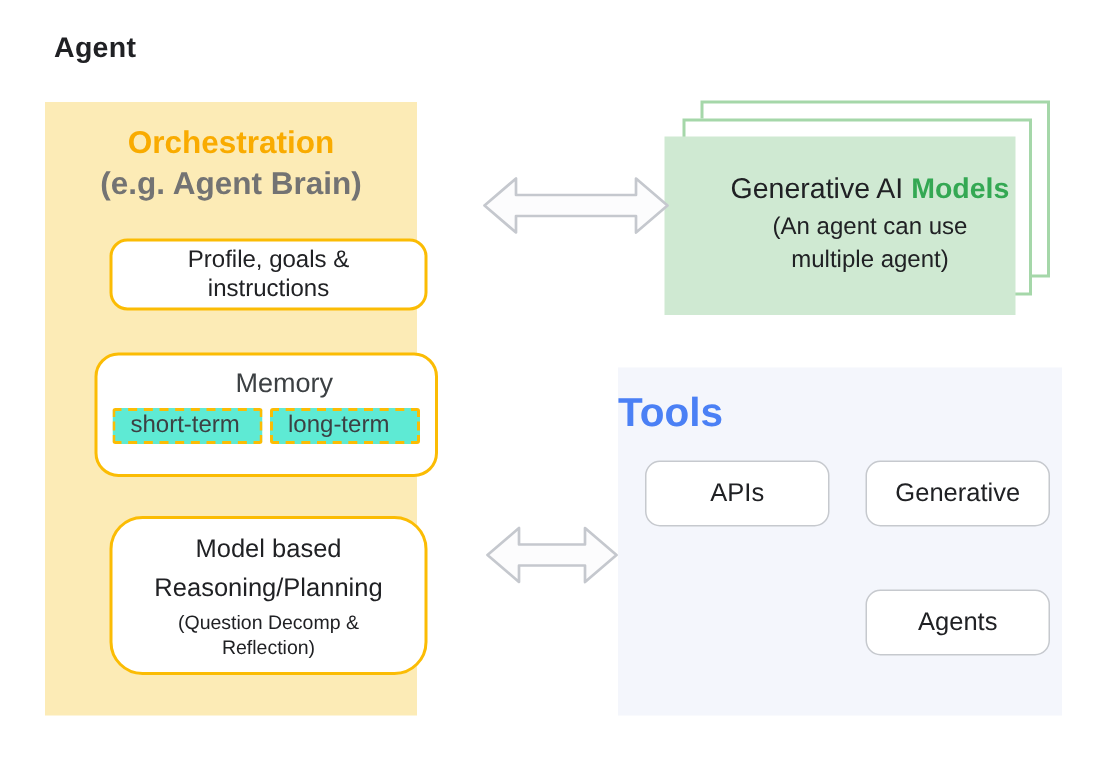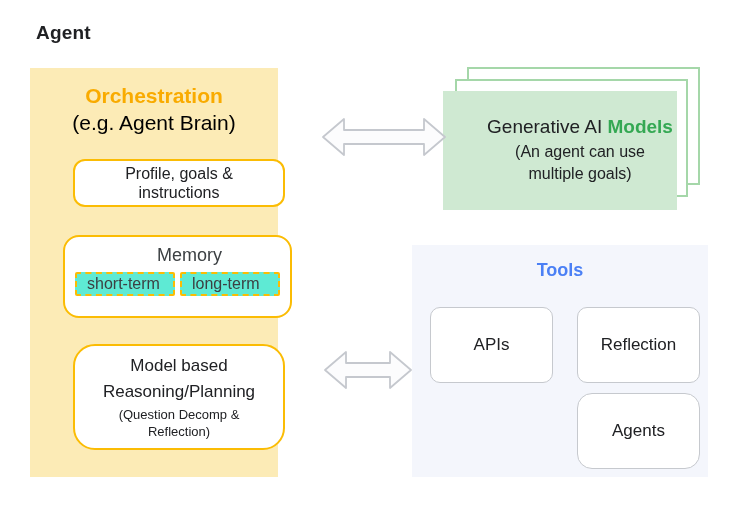--- a/index.html
+++ b/index.html
@@ -35,22 +35,22 @@
     font-size: 21px;
     font-weight: 700;
     color: #F9AB00;
   }
   .orch-subtitle {
     position: absolute;
     left: 0; top: 43px;
     width: 100%;
     text-align: center;
     font-size: 21px;
-    font-weight: 400;
-    color: #000000;
+    font-weight: 700;
+    color: #737373;
   }
   .inner-box {
     position: absolute;
     background: #ffffff;
     border: 2px solid #FBBC04;
     display: flex;
     flex-direction: column;
     align-items: center;
     justify-content: center;
     text-align: center;
@@ -145,41 +145,41 @@
   .tools-panel {
     position: absolute;
     left: 412px; top: 245px;
     width: 296px; height: 232px;
     background: #F4F6FC;
   }
   .tools-title {
     position: absolute;
     left: 0; top: 15px;
     width: 100%;
-    text-align: center;
-    font-size: 18px;
+    text-align: left;
+    font-size: 27px;
     font-weight: 700;
     color: #4B80F5;
   }
   .tool-box {
     position: absolute;
-    width: 123px; height: 76px;
+    width: 123px; height: 44px;
     background: #ffffff;
     border: 1.5px solid #C6C9CE;
     border-radius: 10px;
     display: flex;
     align-items: center;
     justify-content: center;
     font-size: 17px;
     color: #202124;
   }
   .tool-apis      { left: 18px;  top: 62px; }
   .tool-functions { left: 165px; top: 62px; }
   .tool-databases { left: 18px;  top: 148px; }
-  .tool-agents    { left: 165px; top: 148px; border-radius: 15px; }
+  .tool-agents    { left: 165px; top: 148px; }
   
   .arrow { position: absolute; }
   .arrow-models { left: 322px; top: 117px; }
   .arrow-tools  { left: 324px; top: 350px; }
   .arrow path {
     fill: #FCFCFD;
     stroke: #C5C8CE;
     stroke-width: 1.8;
     stroke-linejoin: round;
   }
@@ -214,28 +214,28 @@
       <div class="reasoning-line3">(Question Decomp &amp; Reflection)</div>
     </div>
   </div>
 
   <div class="model-layer back2"></div>
   <div class="model-layer back1"></div>
   <div class="model-front">
     <div class="model-title"><span>Generative AI </span><span class="highlight">Models</span></div>
     <div class="model-sub">
       <div>(An agent can use</div>
-      <div>multiple goals)</div>
+      <div>multiple agent)</div>
     </div>
   </div>
 
   <div class="tools-panel">
     <div class="tools-title">Tools</div>
     <div class="tool-box tool-apis">APIs</div>
-    <div class="tool-box tool-functions">Reflection</div>
+    <div class="tool-box tool-functions">Generative</div>
     <div class="tool-box tool-agents">Agents</div>
   </div>
 
   <svg class="arrow arrow-models" width="124" height="40" viewBox="0 0 124 40">
     <path d="M1,20 L22,2 L22,13 L102,13 L102,2 L123,20 L102,38 L102,27 L22,27 L22,38 Z"></path>
   </svg>
   <svg class="arrow arrow-tools" width="88" height="40" viewBox="0 0 88 40">
     <path d="M1,20 L22,2 L22,13 L66,13 L66,2 L87,20 L66,38 L66,27 L22,27 L22,38 Z"></path>
   </svg>
 

